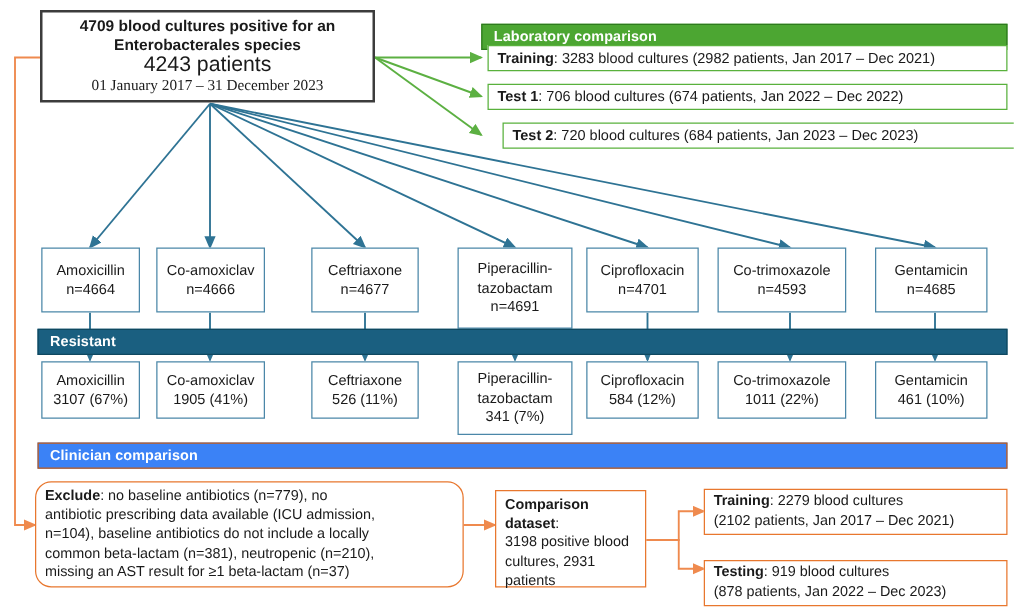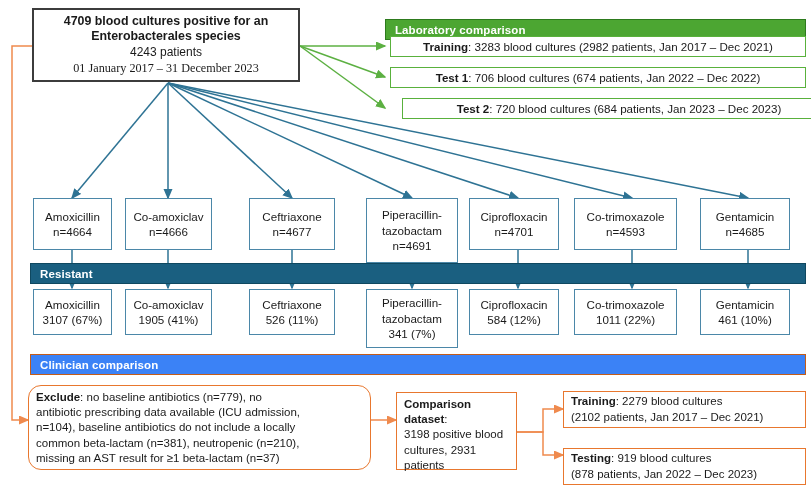--- a/index.html
+++ b/index.html
@@ -7,23 +7,23 @@
        font-family:"Liberation Sans","DejaVu Sans",sans-serif;
        color:#1a1a1a;-webkit-font-smoothing:antialiased;}
   #canvas{position:absolute;left:0;top:0;width:811px;height:490px;}
   svg.conn{position:absolute;left:0;top:0;width:811px;height:490px;overflow:visible;pointer-events:none;}
   .box{position:absolute;box-sizing:border-box;background:#fff;
        display:flex;flex-direction:column;justify-content:center;}
   .hdrbar{position:absolute;box-sizing:border-box;display:flex;align-items:center;
           color:#ffffff;font-weight:bold;font-size:11.5px;padding-left:9px;letter-spacing:.1px;}
   .topbox{border:2px solid #3c3c3c;align-items:center;text-align:center;padding:4px 6px;}
   .topbox .l1{font-weight:bold;font-size:12.4px;line-height:15px;}
-  .topbox .l2{font-size:12px;line-height:16px;}
+  .topbox .l2{font-size:17px;line-height:16px;}
   .topbox .l3{font-size:12.2px;line-height:16px;font-family:Liberation Serif, serif;}
-  .greenbox{border:1.6px solid #59b13c;padding:3px 7px;font-size:11.6px;line-height:14px;text-align:center;}
+  .greenbox{border:1.6px solid #59b13c;padding:3px 7px;font-size:11.6px;line-height:14px;}
   .greenbox b{font-weight:bold;}
   .bluebox{border:1.4px solid #4b87a8;text-align:center;padding:3px 4px;
            font-size:11.6px;line-height:15.5px;align-items:center;}
   .orangebox{border:1.6px solid #e8772e;padding:4px 7px;font-size:11.5px;line-height:15.2px;}
   .orangebox b{font-weight:bold;}
   .nowrapline{white-space:nowrap;}
 </style>
 </head>
 <body>
 

